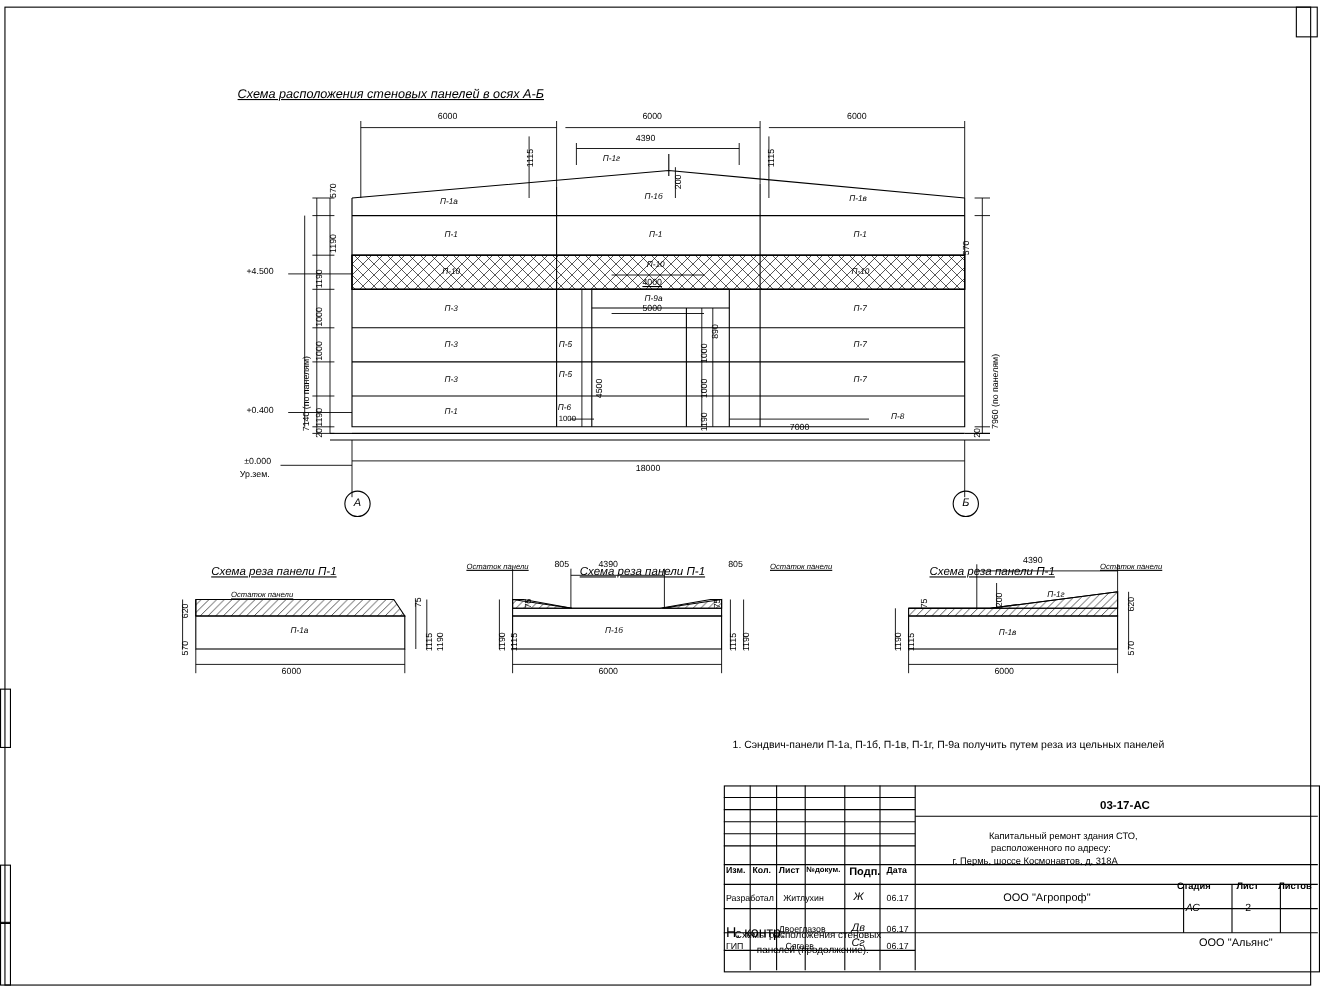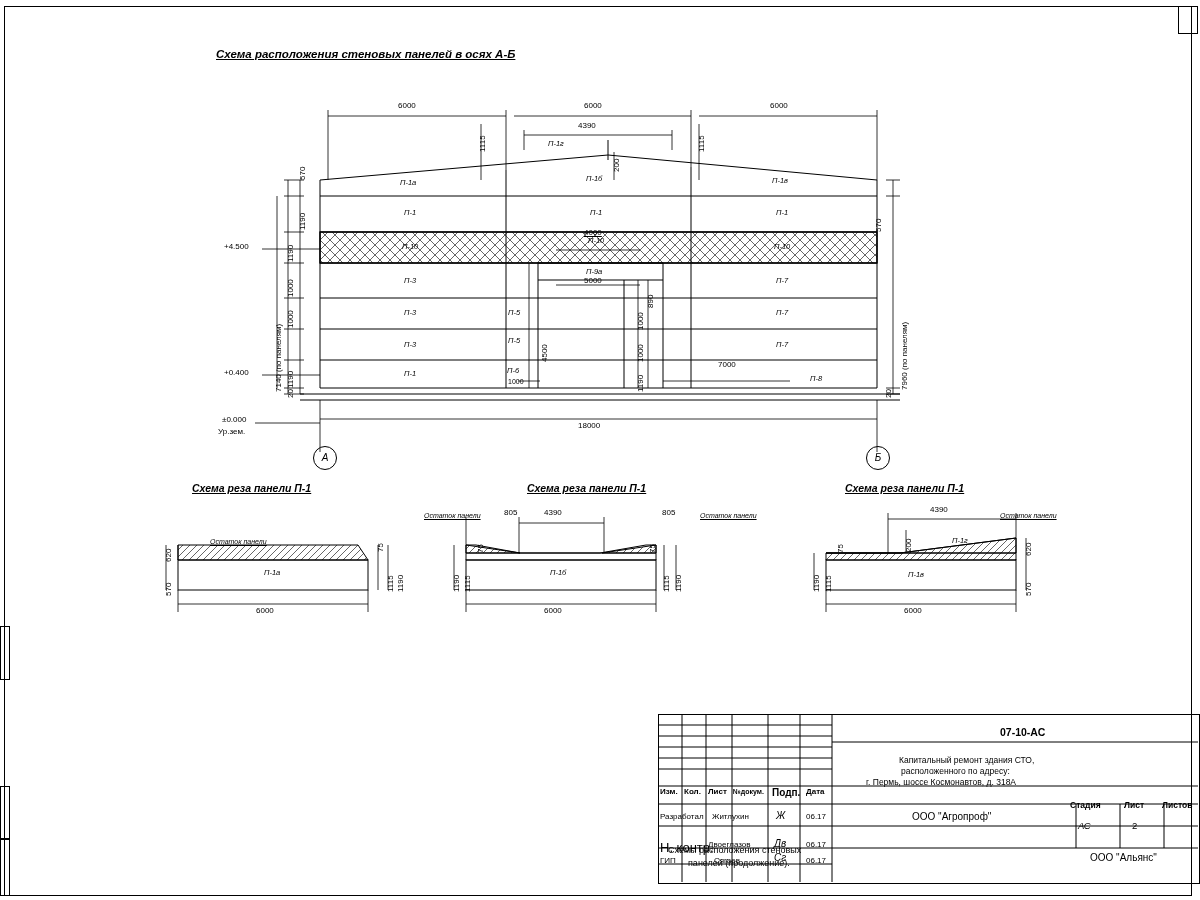--- a/index.html
+++ b/index.html
@@ -1,20 +1,20 @@
 <!DOCTYPE html>
 <html><head>
 <meta charset="utf-8">
 <style>
   html,body{margin:0;padding:0;background:#ffffff;}
   body{width:1200px;height:900px;font-family:"Liberation Sans", sans-serif;color:#000;overflow:hidden;}
   .sheet{position:relative;width:1200px;height:900px;}
   .frame-outer{position:absolute;left:4px;top:6px;width:1186px;height:888px;border:1px solid #000;}
   .left-tab{position:absolute;border:1px solid #000;}
-  .ttl{position:absolute;font-style:italic;font-weight:bold;text-decoration:underline;}
+  .ttl{position:absolute;font-style:italic;font-weight:normal;text-decoration:underline;margin-top:32px;}
   .lbl{position:absolute;font-size:8px;white-space:nowrap;}
   .lbl-i{position:absolute;font-size:8px;font-style:italic;white-space:nowrap;}
   .vlbl{position:absolute;font-size:8px;white-space:nowrap;transform-origin:0 0;transform:rotate(-90deg);}
   svg{position:absolute;left:0;top:0;overflow:visible;}
   .circ{position:absolute;border:1px solid #000;border-radius:50%;width:22px;height:22px;font-size:10px;line-height:22px;text-align:center;font-style:italic;}
   .note{position:absolute;font-size:9.5px;line-height:12px;}
   .panel-lbl{position:absolute;font-size:7.5px;font-style:italic;white-space:nowrap;}
 </style>
 </head>
 <body>
@@ -207,29 +207,29 @@
   <div class="lbl" style="left:224px;top:242px;">+4.500</div>
   <div class="lbl" style="left:224px;top:368px;">+0.400</div>
   <div class="lbl" style="left:222px;top:415px;">±0.000</div>
   <div class="lbl" style="left:218px;top:427px;">Ур.зем.</div>
 
   <div class="lbl" style="left:578px;top:421px;">18000</div>
 
   <div class="circ" style="left:313px;top:446px;">А</div>
   <div class="circ" style="left:866px;top:446px;">Б</div>
 
-  <div class="lbl" style="left:584px;top:228px;text-decoration:underline;">4000</div>
+  <div class="lbl" style="left:584px;top:252px;text-decoration:underline;">4000</div>
   <div class="lbl" style="left:584px;top:276px;">5000</div>
   <div class="vlbl" style="left:646px;top:308px;">890</div>
   <div class="vlbl" style="left:636px;top:330px;">1000</div>
   <div class="vlbl" style="left:636px;top:362px;">1000</div>
   <div class="vlbl" style="left:636px;top:392px;">1190</div>
   <div class="vlbl" style="left:540px;top:362px;">4500</div>
   <div class="lbl" style="left:508px;top:378px;font-size:7px;">1000</div>
-  <div class="lbl" style="left:718px;top:360px;">7000</div>
+  <div class="lbl" style="left:718px;top:384px;">7000</div>
 
   <div class="panel-lbl" style="left:400px;top:178px;">П-1а</div>
   <div class="panel-lbl" style="left:586px;top:174px;">П-1б</div>
   <div class="panel-lbl" style="left:772px;top:176px;">П-1в</div>
   <div class="panel-lbl" style="left:548px;top:139px;">П-1г</div>
 
   <div class="panel-lbl" style="left:404px;top:208px;">П-1</div>
   <div class="panel-lbl" style="left:590px;top:208px;">П-1</div>
   <div class="panel-lbl" style="left:776px;top:208px;">П-1</div>
 
@@ -284,20 +284,21 @@
   <div class="panel-lbl" style="left:952px;top:536px;">П-1г</div>
   <div class="lbl" style="left:904px;top:606px;">6000</div>
   <div class="lbl" style="left:930px;top:505px;">4390</div>
   <div class="vlbl" style="left:904px;top:552px;">200</div>
   <div class="vlbl" style="left:812px;top:592px;">1190</div>
   <div class="vlbl" style="left:824px;top:592px;">1115</div>
   <div class="vlbl" style="left:836px;top:553px;">75</div>
   <div class="vlbl" style="left:1024px;top:556px;">620</div>
   <div class="vlbl" style="left:1024px;top:596px;">570</div>
 
+  <div class="note" style="left:666px;top:672px;">1. Сэндвич-панели П-1а, П-1б, П-1в, П-1г, П-9а получить путем реза из цельных панелей</div>
 
   <div style="position:absolute;left:658px;top:714px;width:540px;height:168px;border:1px solid #000;"></div>
 
   <svg width="560" height="180" style="left:658px;top:714px;">
     <g stroke="#000" stroke-width="1" fill="none">
 
       <line x1="24" y1="0" x2="24" y2="168"></line>
       <line x1="48" y1="0" x2="48" y2="168"></line>
       <line x1="74" y1="0" x2="74" y2="168"></line>
       <line x1="110" y1="0" x2="110" y2="168"></line>
@@ -321,21 +322,21 @@
       <line x1="174" y1="72" x2="540" y2="72"></line>
       <line x1="174" y1="134" x2="540" y2="134"></line>
       <line x1="418" y1="90" x2="418" y2="134"></line>
       <line x1="462" y1="90" x2="462" y2="134"></line>
       <line x1="506" y1="90" x2="506" y2="134"></line>
       <line x1="418" y1="112" x2="540" y2="112"></line>
       <line x1="174" y1="112" x2="418" y2="112"></line>
     </g>
   </svg>
 
-  <div class="lbl" style="left:1000px;top:726px;font-size:10.5px;font-weight:bold;">07-10-АС</div>
+  <div class="lbl" style="left:1000px;top:726px;font-size:10.5px;font-weight:bold;">03-17-АС</div>
   <div class="lbl" style="left:899px;top:755px;font-size:8.5px;">Капитальный ремонт здания СТО,</div>
   <div class="lbl" style="left:901px;top:766px;font-size:8.5px;">расположенного по адресу:</div>
   <div class="lbl" style="left:866px;top:777px;font-size:8.5px;">г. Пермь, шоссе Космонавтов, д. 318А</div>
 
   <div class="lbl" style="left:660px;top:787px;font-size:8px;font-weight:bold;">Изм.</div>
   <div class="lbl" style="left:684px;top:787px;font-size:8px;font-weight:bold;">Кол.</div>
   <div class="lbl" style="left:708px;top:787px;font-size:8px;font-weight:bold;">Лист</div>
   <div class="lbl" style="left:733px;top:788px;font-size:7px;font-weight:bold;">№докум.</div>
   <div class="lbl" style="left:772px;top:787px;font-size:10px;font-weight:bold;text-align:right;">Подп.</div>
   <div class="lbl" style="left:806px;top:787px;font-size:8px;font-weight:bold;">Дата</div>

